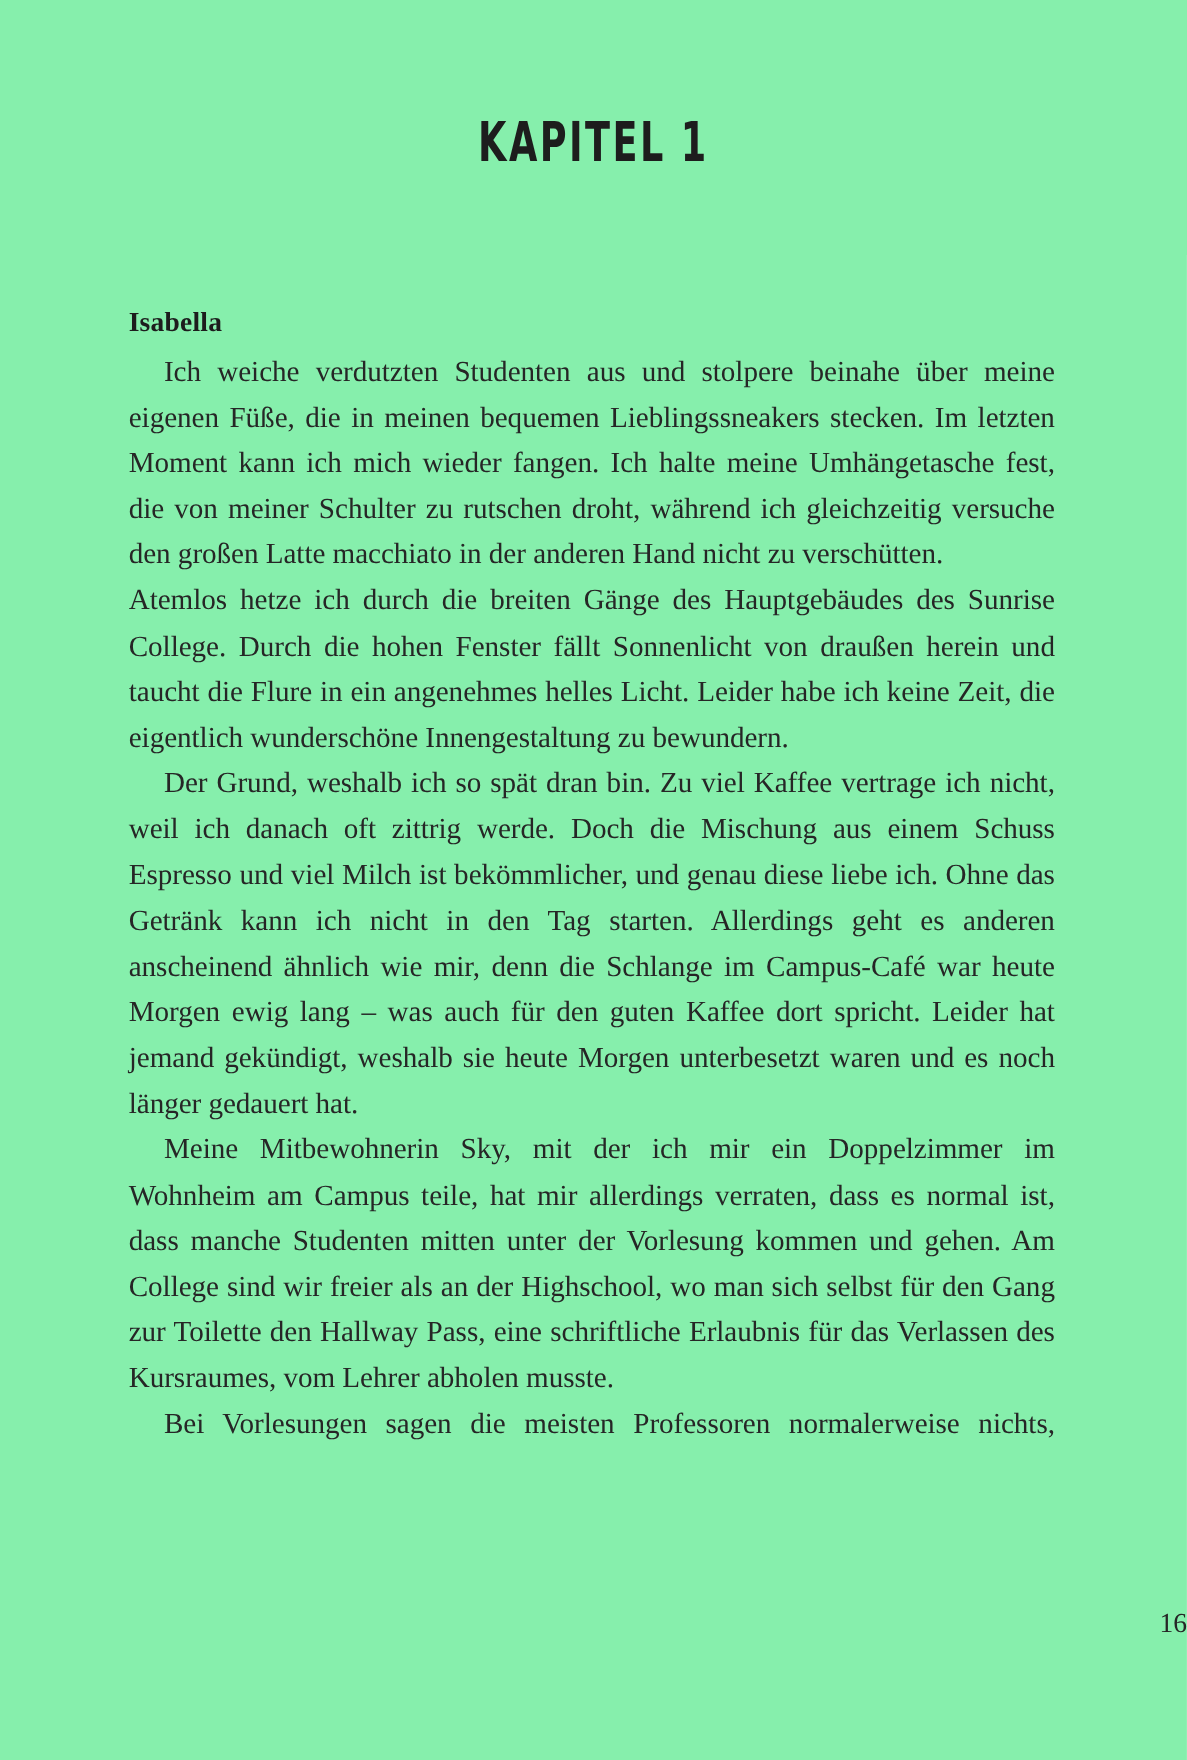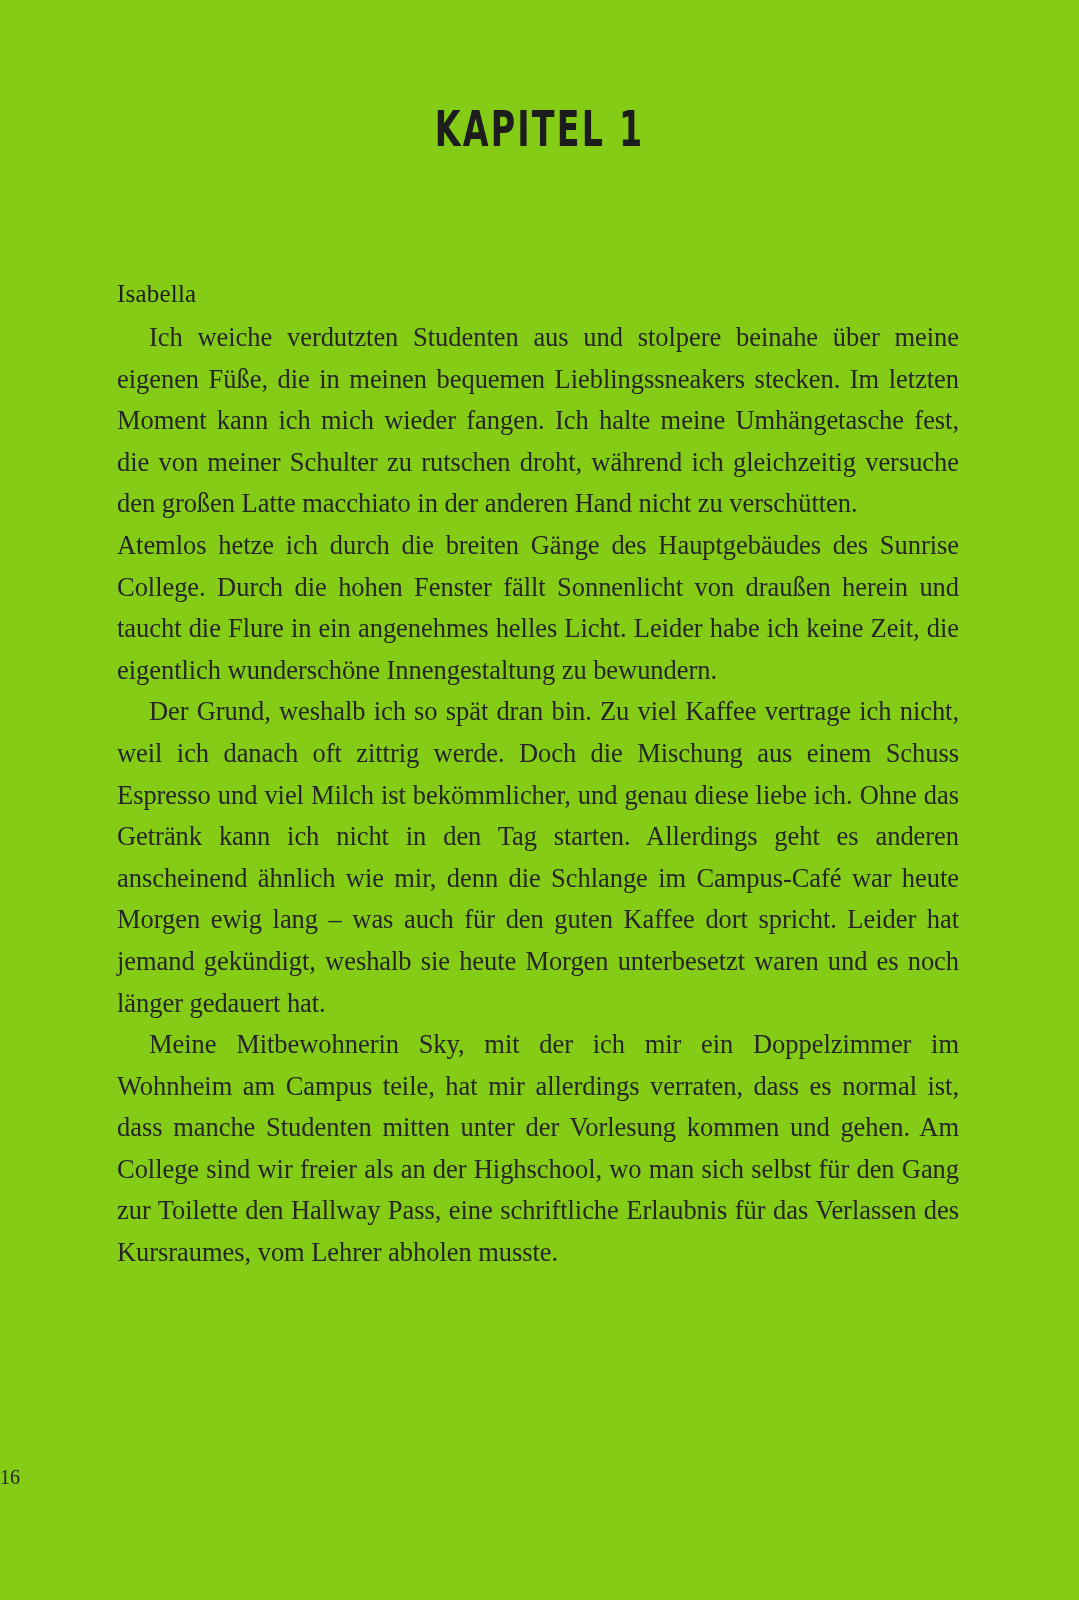--- a/index.html
+++ b/index.html
@@ -13,21 +13,21 @@
     font-family: "Liberation Serif", "DejaVu Serif", serif;
     color: #262626;
     position: relative;
     overflow: hidden;
   }
 
   .page {
     width: 1079px;
     height: 1600px;
     position: relative;
-    background: #84cc16;
+    background: #86efac;
     box-sizing: border-box;
   }
 
   
   .chapter-heading {
     position: absolute;
     top: 98px;
     left: 0;
     width: 1079px;
     text-align: center;
@@ -47,21 +47,21 @@
   
   .text-body {
     position: absolute;
     left: 117px;
     top: 277px;
     width: 842px;
   }
 
   .speaker-name {
     font-family: "Liberation Serif", "DejaVu Serif", serif;
-    font-weight: 400;
+    font-weight: 700;
     font-size: 25px;
     line-height: 34px;
     margin: 0 0 6px 0;
     color: #1d1d1d;
     letter-spacing: 0.2px;
   }
 
   p.para {
     margin: 0;
     font-size: 26.5px;
@@ -82,39 +82,40 @@
     display: inline-block;
     width: 100%;
   }
 
   
   .folio {
     position: absolute;
     left: 0;
     top: 1462px;
     width: 1079px;
-    text-align: left;
-    font-size: 20px;
+    text-align: right;
+    font-size: 25px;
     line-height: 30px;
     color: #262626;
   }
 </style>
 </head>
 <body>
 
 <div class="page">
 
   <div class="chapter-heading">KAPITEL 1</div>
 
   <div class="text-body">
 
     <div class="speaker-name">Isabella</div>
 
     <p class="para indent">Ich weiche verdutzten Studenten aus und stolpere beinahe über meine eigenen Füße, die in meinen bequemen Lieblingssneakers stecken. Im letzten Moment kann ich mich wieder fangen. Ich halte meine Umhängetasche fest, die von meiner Schulter zu rutschen droht, während ich gleichzeitig versuche den großen Latte macchiato in der anderen Hand nicht zu verschütten.</p>
     <p class="para">Atemlos hetze ich durch die breiten Gänge des Hauptgebäudes des Sunrise College. Durch die hohen Fenster fällt Sonnenlicht von draußen herein und taucht die Flure in ein angenehmes helles Licht. Leider habe ich keine Zeit, die eigentlich wunderschöne Innengestaltung zu bewundern.</p>
     <p class="para indent">Der Grund, weshalb ich so spät dran bin. Zu viel Kaffee vertrage ich nicht, weil ich danach oft zittrig werde. Doch die Mischung aus einem Schuss Espresso und viel Milch ist bekömmlicher, und genau diese liebe ich. Ohne das Getränk kann ich nicht in den Tag starten. Allerdings geht es anderen anscheinend ähnlich wie mir, denn die Schlange im Campus-Café war heute Morgen ewig lang – was auch für den guten Kaffee dort spricht. Leider hat jemand gekündigt, weshalb sie heute Morgen unterbesetzt waren und es noch länger gedauert hat.</p>
     <p class="para indent">Meine Mitbewohnerin Sky, mit der ich mir ein Doppelzimmer im Wohnheim am Campus teile, hat mir allerdings verraten, dass es normal ist, dass manche Studenten mitten unter der Vorlesung kommen und gehen. Am College sind wir freier als an der Highschool, wo man sich selbst für den Gang zur Toilette den Hallway Pass, eine schriftliche Erlaubnis für das Verlassen des Kursraumes, vom Lehrer abholen musste.</p>
+    <p class="para indent cut">Bei Vorlesungen sagen die meisten Professoren normalerweise nichts,</p>
 
   </div>
 
   <div class="folio">16</div>
 
 </div>
 
 </body></html>

